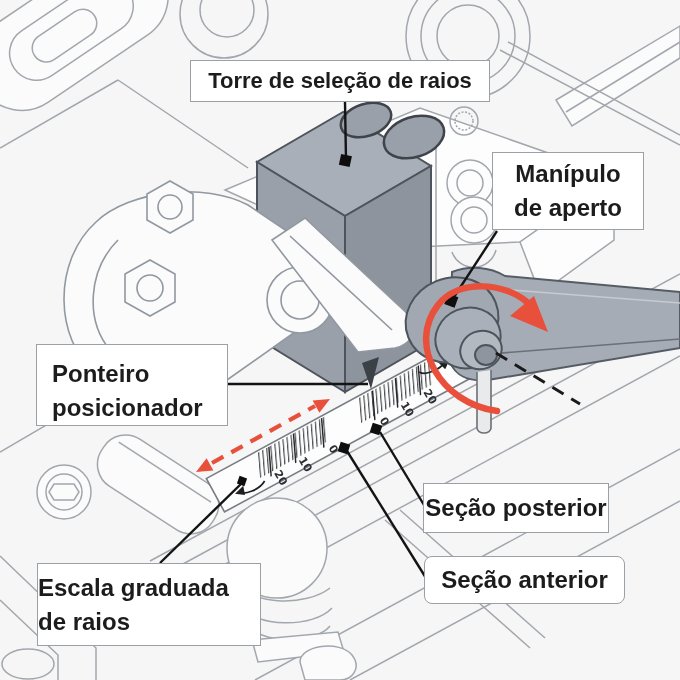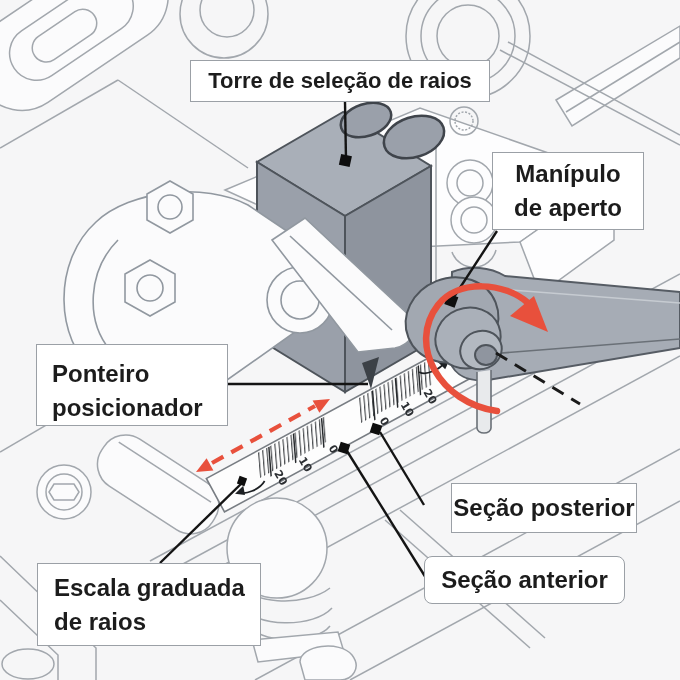--- a/index.html
+++ b/index.html
@@ -7,22 +7,22 @@
          font-family:"Liberation Sans",sans-serif;}
   .stage svg{position:absolute;left:0;top:0;}
   .callout{position:absolute;background:#ffffff;border:1.6px solid #9ba0a6;color:#1c1c1c;
            font-weight:bold;font-size:24px;line-height:34px;display:flex;flex-direction:column;
            justify-content:center;box-sizing:border-box;}
   .callout.center{align-items:center;text-align:right;}
   .callout.left{align-items:flex-start;text-align:left;}
   .lbl-torre{left:190px;top:60px;width:300px;height:42px;font-size:22px;}
   .lbl-manipulo{left:492px;top:152px;width:152px;height:78px;}
   .lbl-ponteiro{left:36px;top:344px;width:192px;height:82px;padding-left:15px;justify-content:flex-end;}
-  .lbl-escala{left:37px;top:563px;width:224px;height:83px;padding-left:16px;}
-  .lbl-posterior{left:423px;top:483px;width:186px;height:50px;margin-left:28px;}
+  .lbl-escala{left:37px;top:563px;width:224px;height:83px;}
+  .lbl-posterior{left:423px;top:483px;width:186px;height:50px;}
   .lbl-anterior{left:424px;top:556px;width:201px;height:48px;border-radius:8px;}
   .scalenum{font-family:"DejaVu Sans",sans-serif;font-size:11px;font-weight:600;fill:#2c2f33;}
 </style>
 </head>
 <body>
 
 <div class="stage">
 
 <svg width="680" height="680" viewBox="0 0 680 680">
   <defs>

